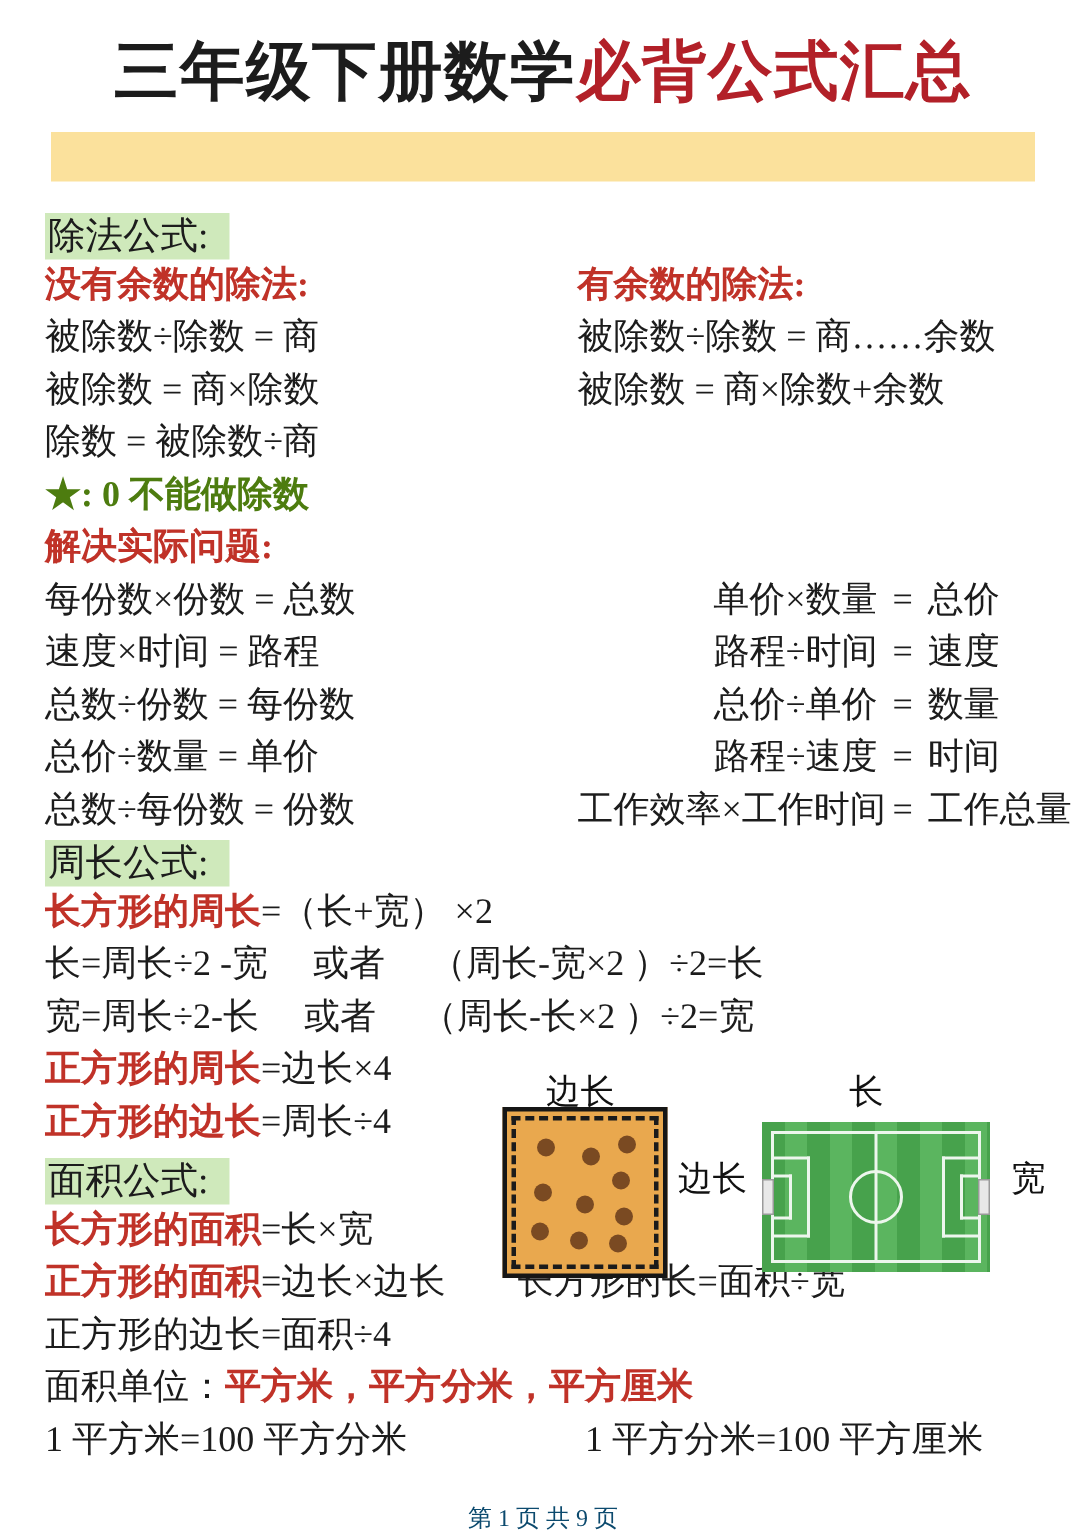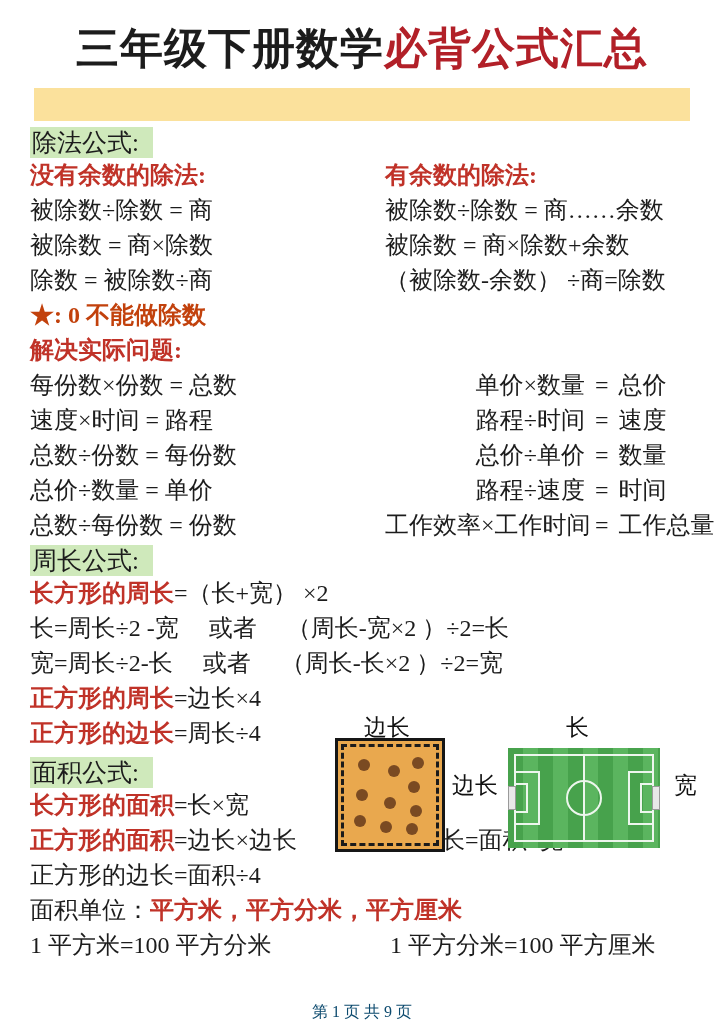--- a/index.html
+++ b/index.html
@@ -21,27 +21,27 @@
     width:656px;height:33px;margin:10px auto 0 auto;background:#fbe19c;
     position:relative;
   }
 
   .content{margin:0 34px 0 30px;font-size:24px;}
 
   .hl-header{
     display:inline-block;background:#cfe9bb;height:31px;line-height:31px;
     padding:0 14px 0 2px;font-size:25px;
   }
-  .mt-division{margin-top:6px;}
+  .mt-division{margin-top:21px;}
   .mt-perimeter{margin-top:2px;}
   .mt-area{margin-top:6px;}
 
   .subhead{height:35px;line-height:35px;color:#c03228;font-weight:bold;}
   .frow{height:35px;line-height:35px;white-space:nowrap;}
-  .note{height:35px;line-height:35px;color:#c2410c;font-weight:bold;white-space:nowrap;}
+  .note{height:35px;line-height:35px;color:#4d7c0f;font-weight:bold;white-space:nowrap;}
   .red-lead{color:#c03228;font-weight:bold;}
 
   .two-col{display:flex;}
   .two-col .col-l{width:355px;flex:0 0 355px;}
   .two-col .col-r{flex:1;}
 
   
   .wp-row{display:flex;height:35px;line-height:35px;white-space:nowrap;}
   .wp-row .lhs{display:inline-block;width:200px;text-align:right;}
   .wp-row .eq{display:inline-block;padding:0 10px;}
@@ -113,21 +113,20 @@
         <div class="subhead">没有余数的除法:</div>
         <div class="frow">被除数÷除数 = 商</div>
         <div class="frow">被除数 = 商×除数</div>
         <div class="frow">除数 = 被除数÷商</div>
         <div class="note"><span>★: </span><span>0 不能做除数</span></div>
       </div>
       <div class="col-r">
         <div class="subhead">有余数的除法:</div>
         <div class="frow">被除数÷除数 = 商……余数</div>
         <div class="frow">被除数 = 商×除数+余数</div>
-        <div class="frow">（被除数-余数） ÷商=除数</div>
       </div>
     </div>
 
     
     <div class="subhead">解决实际问题:</div>
     <div class="two-col">
       <div class="col-l">
         <div class="frow">每份数×份数 = 总数</div>
         <div class="frow">速度×时间 = 路程</div>
         <div class="frow">总数÷份数 = 每份数</div>

